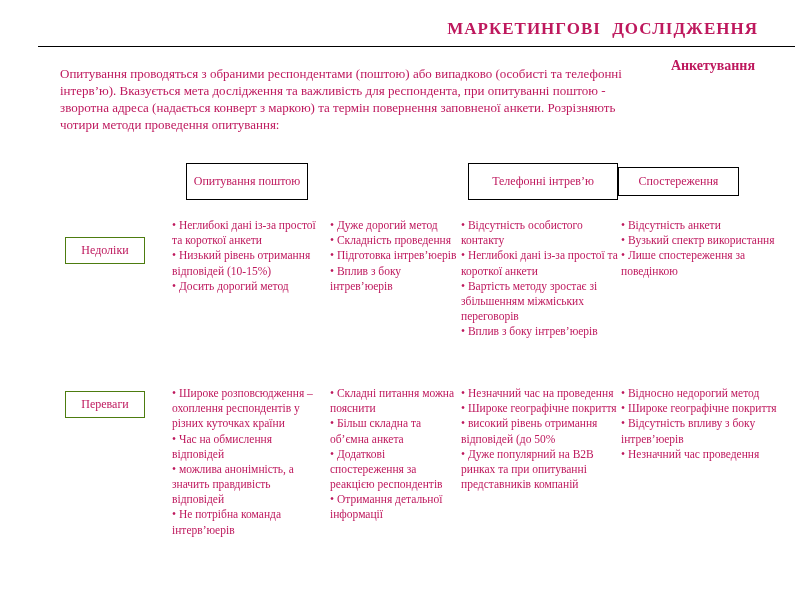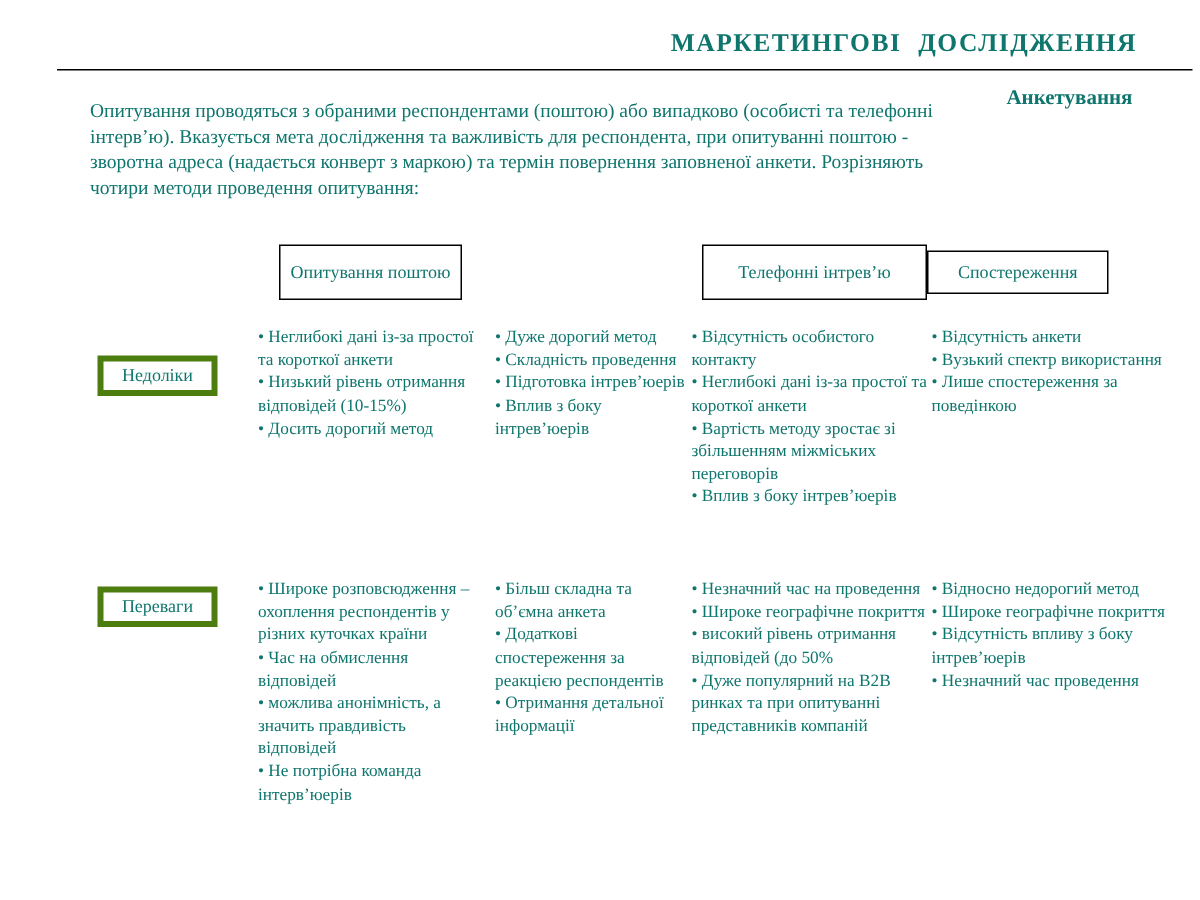--- a/index.html
+++ b/index.html
@@ -1,36 +1,36 @@
 <!DOCTYPE html>
 <html><head>
 <meta charset="utf-8">
 <style>
   html,body{margin:0;padding:0;background:#fff;}
   .slide{
-    position:relative;width:800px;height:600px;background:#ffffff;color:#0f766e;
+    position:relative;width:800px;height:600px;background:#ffffff;color:#be185d;
     font-family:"Liberation Serif","DejaVu Serif",serif;overflow:hidden;
   }
   .title{
     position:absolute;top:19px;right:42px;font-size:17px;font-weight:bold;
     letter-spacing:1px;word-spacing:6px;white-space:nowrap;
   }
   .rule{position:absolute;top:46px;left:38px;right:5px;border-top:1px solid #000;height:0;}
   .subtitle{position:absolute;top:58px;right:45px;font-size:14px;font-weight:bold;}
   .intro{
     position:absolute;left:60px;top:66px;width:567px;font-size:13px;line-height:1.3;
     text-align:left;
   }
   .hbox{
     position:absolute;border:1px solid #000;background:#fff;
     display:flex;align-items:center;justify-content:center;text-align:center;
     font-size:12px;line-height:1.25;padding:2px 6px;box-sizing:border-box;
   }
   .rlabel{
-    position:absolute;border:4px solid #4d7c0f;background:#fff;left:65px;width:80px;height:27px;
+    position:absolute;border:1px solid #4d7c0f;background:#fff;left:65px;width:80px;height:27px;
     display:flex;align-items:center;justify-content:center;font-size:12px;box-sizing:border-box;
   }
   .cell{
     position:absolute;margin:0;padding:0;list-style:none;
     font-size:11.5px;line-height:1.32;text-align:left;
   }
   .cell li{margin:0;padding:0;}
   .cell li::before{content:"• ";}
   .colA{left:172px;width:150px;}
   .colB{left:330px;width:127px;}
@@ -89,20 +89,21 @@
     <li>можлива анонімність, а значить правдивість відповідей</li>
     <li>Не потрібна команда інтерв’юерів</li>
   </ul>
 
   <ul class="cell rowTop colD">
     <li>Відсутність анкети</li>
     <li>Вузький спектр використання</li>
     <li>Лише спостереження за поведінкою</li>
   </ul>
   <ul class="cell rowBottom colB">
+    <li>Складні питання можна пояснити</li>
     <li>Більш складна та об’ємна анкета</li>
     <li>Додаткові спостереження за реакцією респондентів</li>
     <li>Отримання детальної інформації</li>
   </ul>
   <ul class="cell rowBottom colC">
     <li>Незначний час на проведення</li>
     <li>Широке географічне покриття</li>
     <li>високий рівень отримання відповідей (до 50%</li>
     <li>Дуже популярний на B2B ринках та при опитуванні представників компаній</li>
   </ul>

